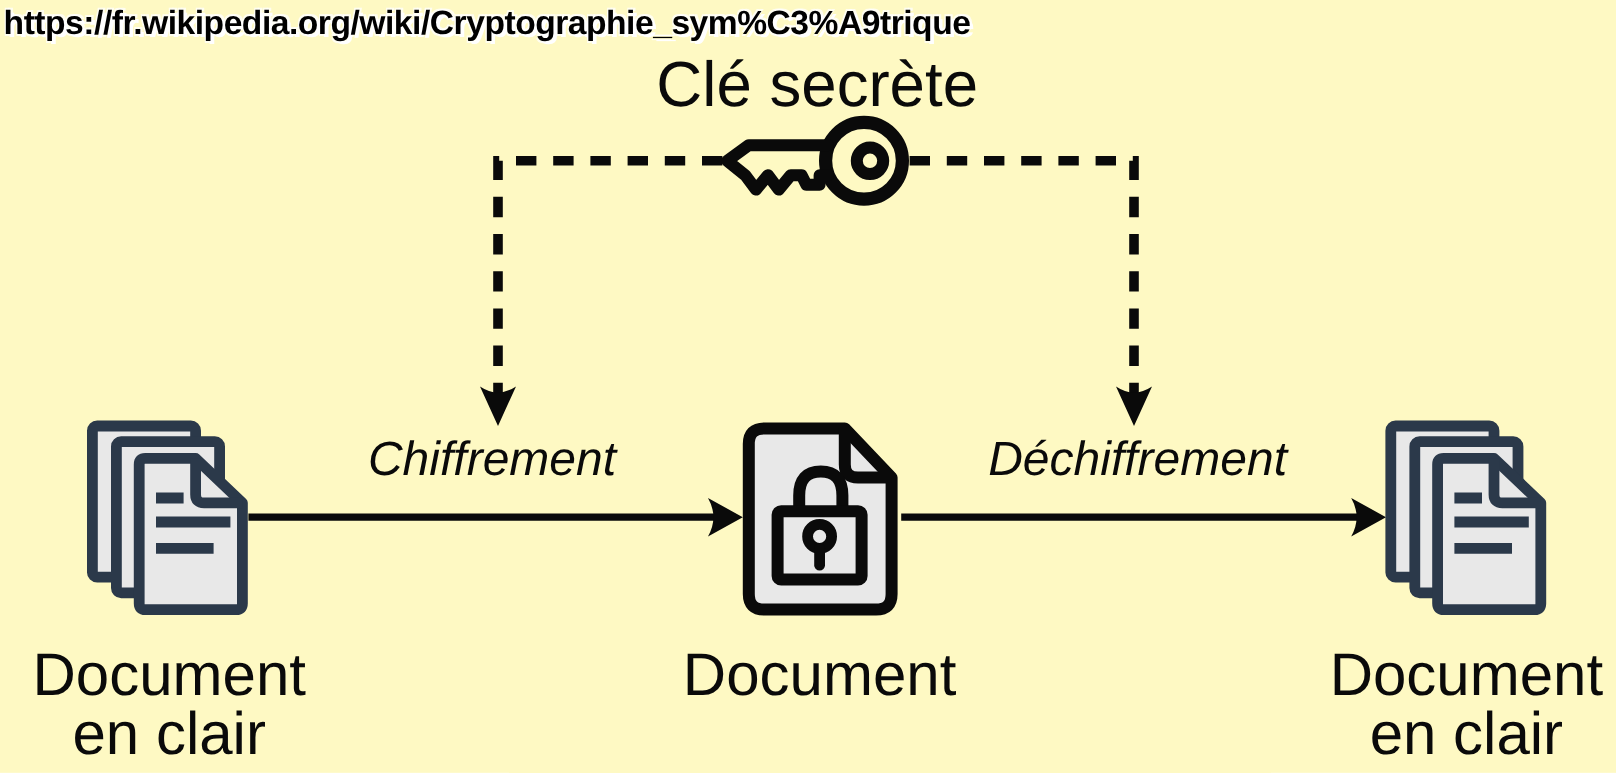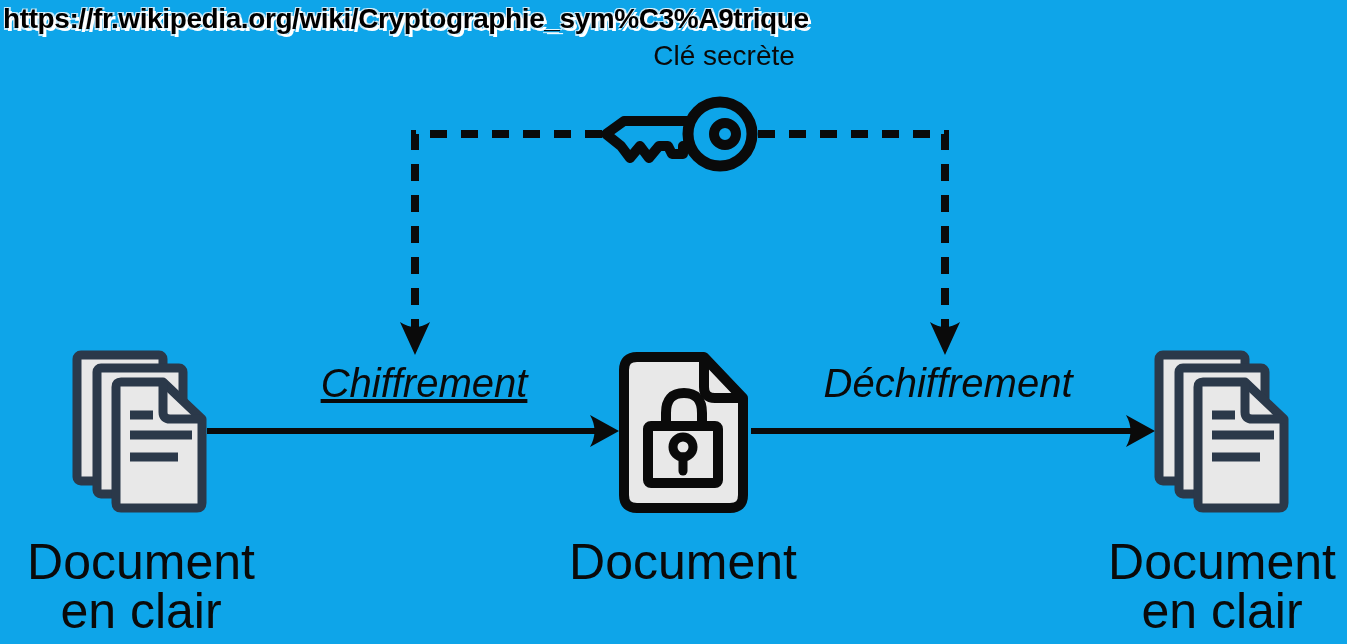--- a/index.html
+++ b/index.html
@@ -1,20 +1,20 @@
 <!DOCTYPE html>
 <html><head>
 <meta charset="utf-8">
 <style>
   html, body { margin: 0; padding: 0; }
   .stage {
     position: relative;
     width: 1347px;
     height: 644px;
-    background: #0ea5e9;
+    background: #fef9c3;
     overflow: hidden;
     font-family: "Liberation Sans", sans-serif;
     color: #0a0a0a;
   }
   .diagram-svg {
     position: absolute;
     left: 0; top: 0;
     width: 1347px; height: 644px;
   }
   .url-overlay {
@@ -27,34 +27,34 @@
     color: #000;
     text-shadow:
       3px 3px 0 #ffffff,
       -1px -1px 0 rgba(255,255,255,0.75),
       2px -1px 0 rgba(255,255,255,0.75),
       -1px 2px 0 rgba(255,255,255,0.75);
     z-index: 3;
   }
   .key-label {
     position: absolute;
-    top: 40px; left: 724px;
+    top: 40px; left: 681px;
     transform: translateX(-50%);
-    font-size: 28px;
+    font-size: 53px;
     white-space: nowrap;
   }
   .proc-label {
     position: absolute;
     top: 361px;
     transform: translateX(-50%);
     font-style: italic;
     font-size: 40px;
     white-space: nowrap;
   }
-  .proc-enc { left: 424px; text-decoration: underline; }
+  .proc-enc { left: 410px; }
   .proc-dec { left: 948px; }
   .node-label {
     position: absolute;
     top: 538px;
     transform: translateX(-50%);
     text-align: center;
     font-size: 50px;
     line-height: 49px;
     white-space: nowrap;
   }

